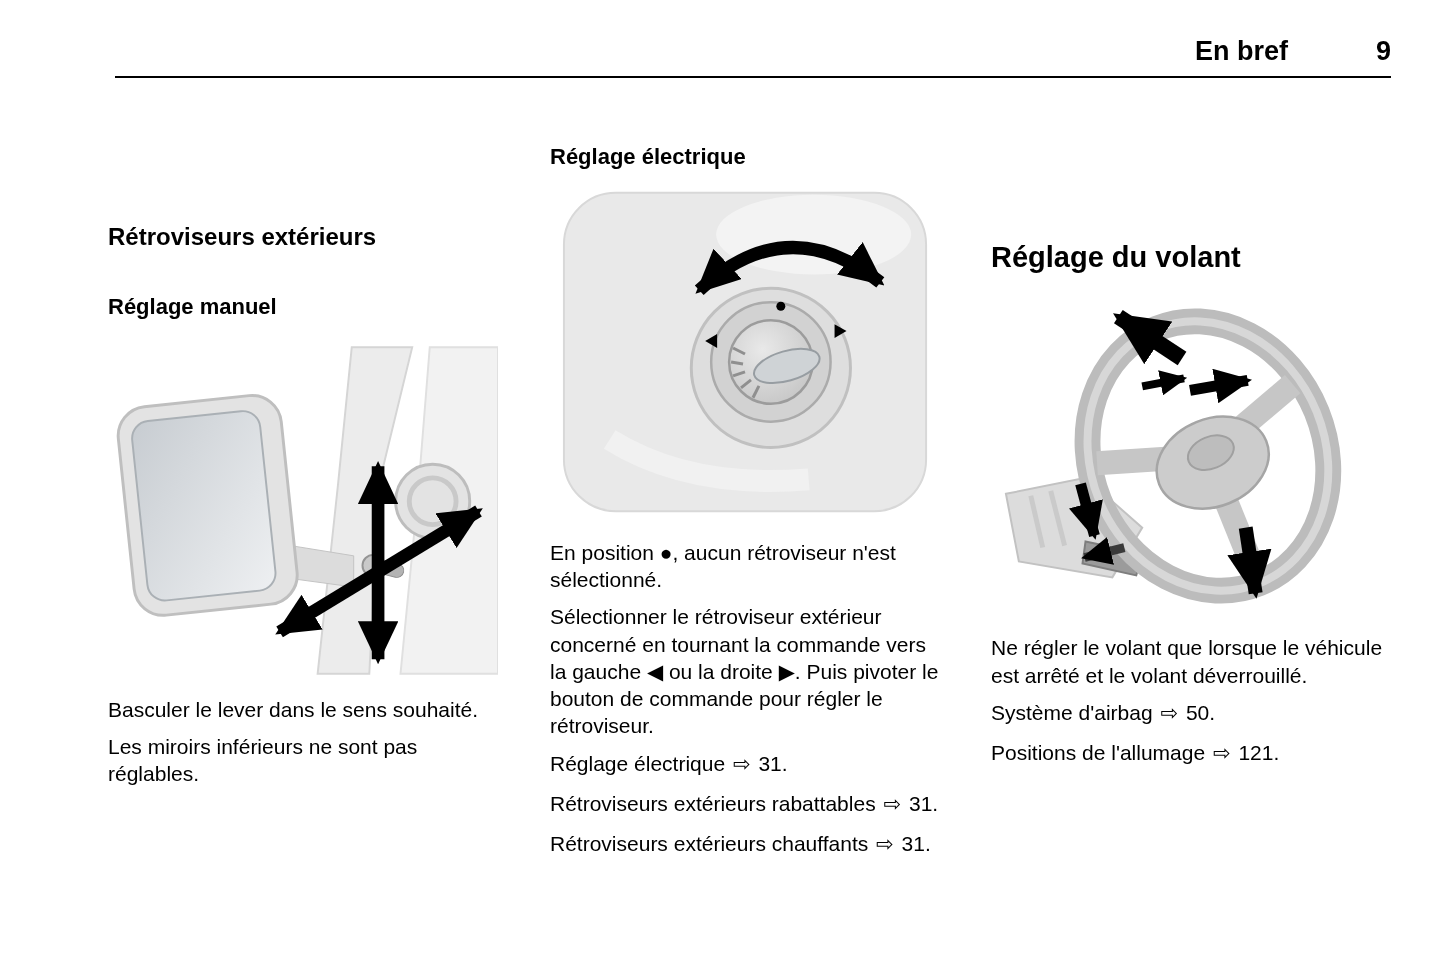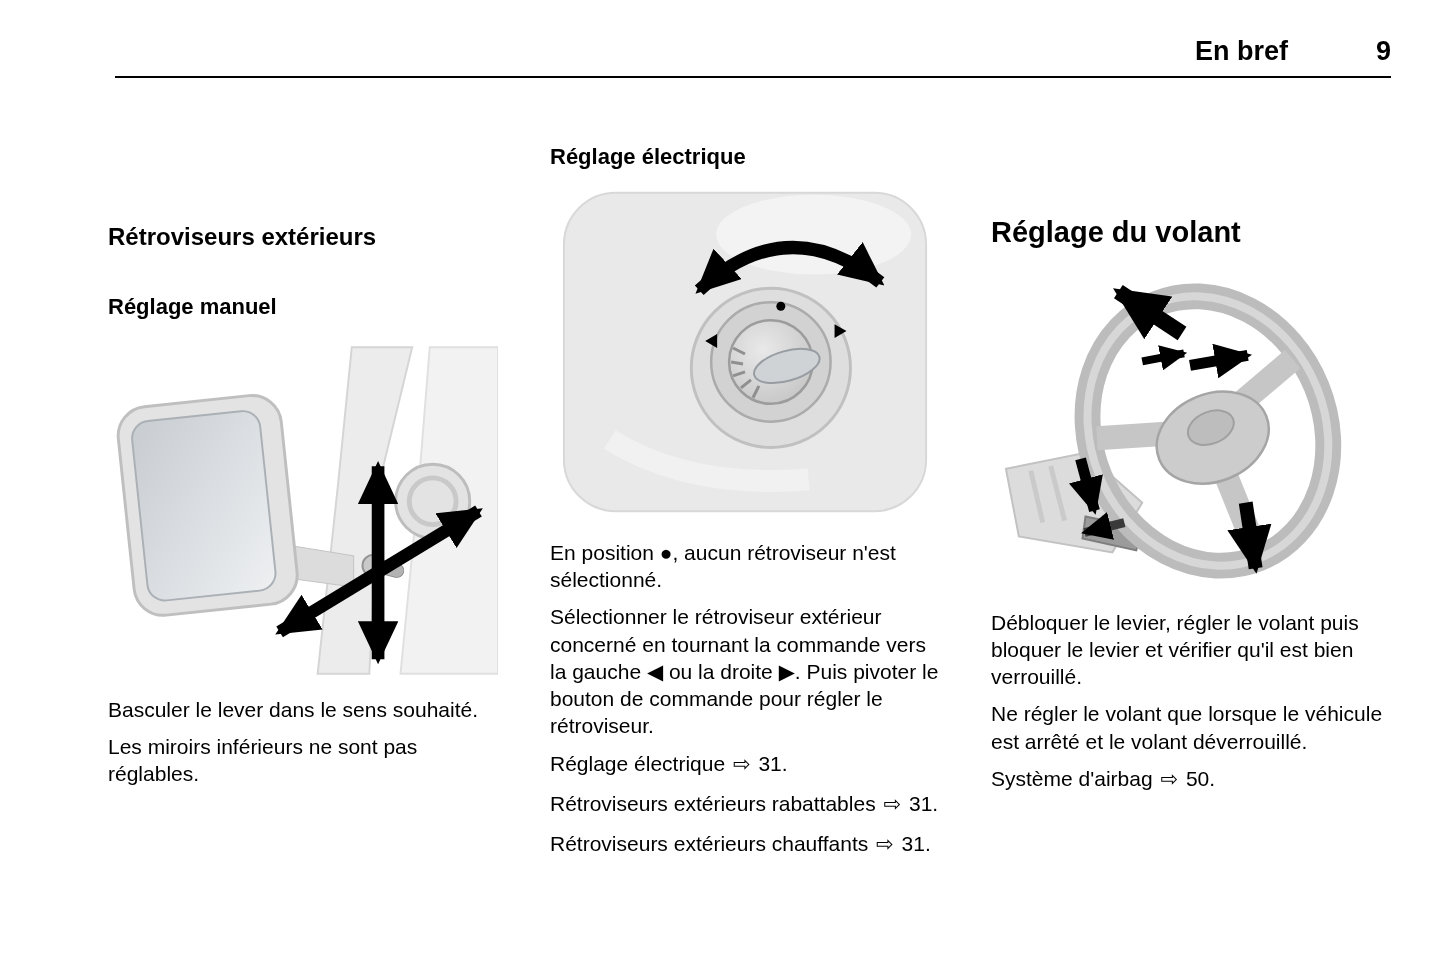--- a/index.html
+++ b/index.html
@@ -183,20 +183,20 @@
 
           <line x1="192" y1="62" x2="128" y2="20" stroke="#000" stroke-width="16" marker-end="url(#ah3)"></line>
           <line x1="152" y1="90" x2="194" y2="82" stroke="#000" stroke-width="8" marker-end="url(#ah3)"></line>
           <line x1="200" y1="94" x2="258" y2="84" stroke="#000" stroke-width="11" marker-end="url(#ah3)"></line>
           <line x1="256" y1="232" x2="266" y2="298" stroke="#000" stroke-width="14" marker-end="url(#ah3)"></line>
           <line x1="90" y1="188" x2="104" y2="240" stroke="#000" stroke-width="11" marker-end="url(#ah3)"></line>
           <line x1="134" y1="252" x2="94" y2="262" stroke="#3a3a3a" stroke-width="9" marker-end="url(#ah3)"></line>
         </svg>
       </figure>
 
-      <p class="body">Débloquer le levier, régler le volant puis bloquer le levier et vérifier qu'il est bien verrouillé.</p>
       <p class="body">Ne régler le volant que lorsque le véhicule est arrêté et le volant déverrouillé.</p>
 
       <p class="ref"><span>Système d'airbag</span> <span class="refarrow">⇨</span> <span>50.</span></p>
+      <p class="ref"><span>Positions de l'allumage</span> <span class="refarrow">⇨</span> <span>121.</span></p>
     </section>
 
   </main>
 </div>
 
 </body></html>

